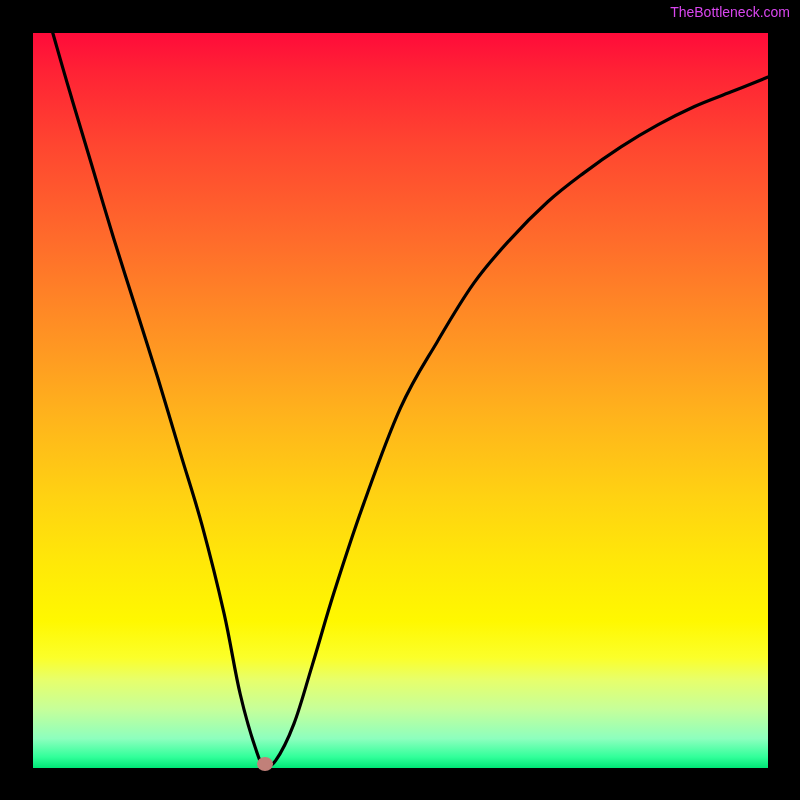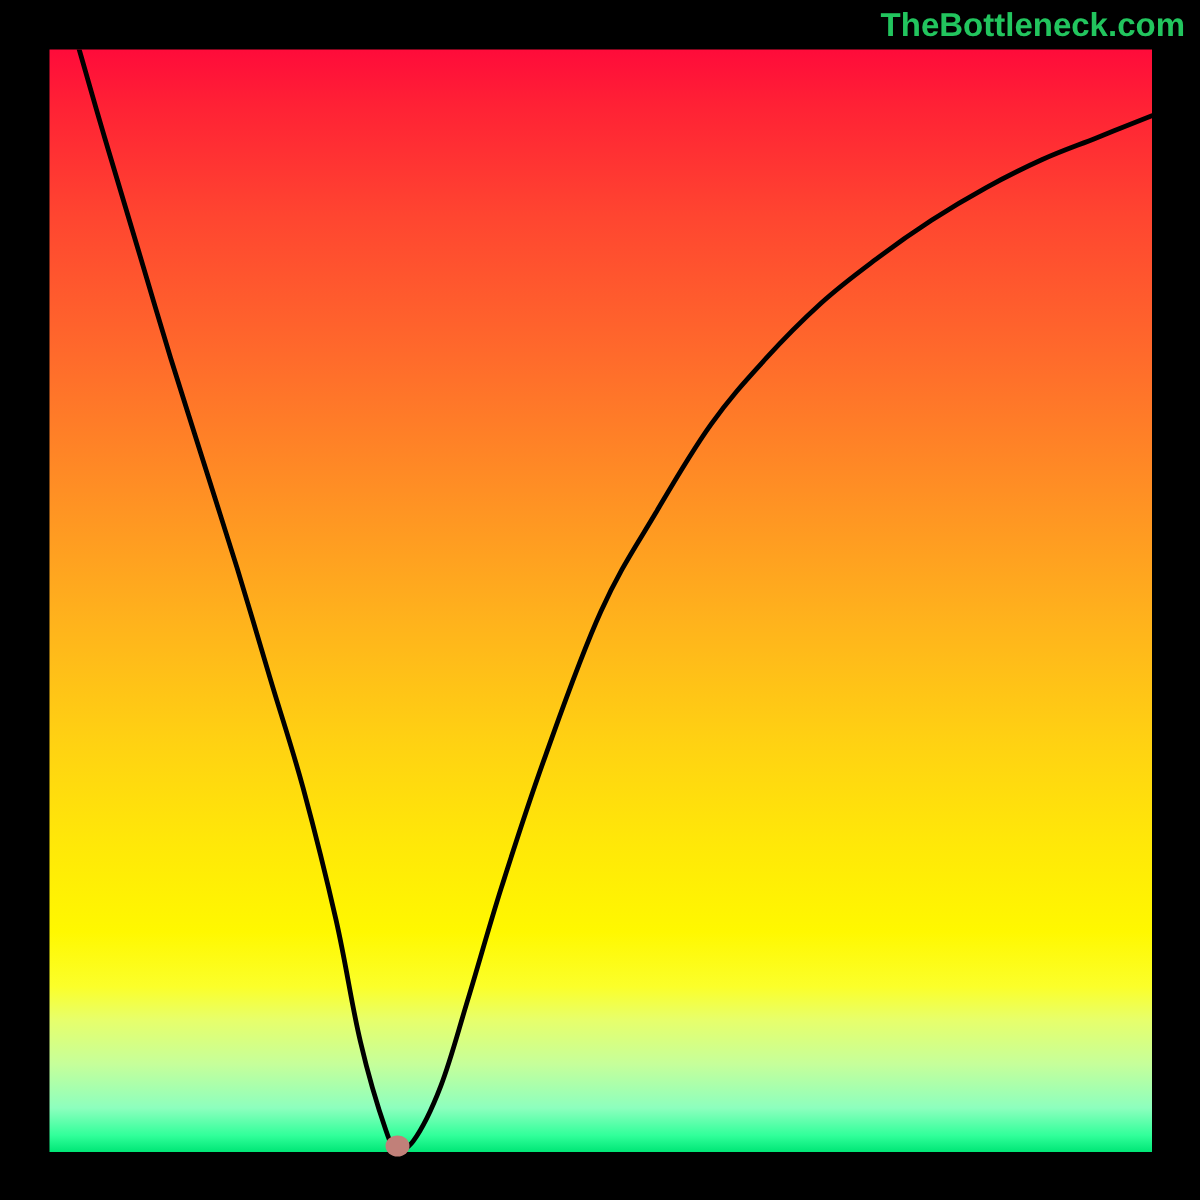--- a/index.html
+++ b/index.html
@@ -7,24 +7,24 @@
   .outer {
     width: 800px;
     height: 800px;
     background: #000000;
     position: relative;
   }
   .watermark {
     position: absolute;
     top: 4px;
     right: 10px;
-    color: #22c55e;
+    color: #d946ef;
     font-family: Arial, Helvetica, sans-serif;
-    font-size: 22px;
-    font-weight: 700;
+    font-size: 14px;
+    font-weight: 400;
     letter-spacing: 0px;
   }
   .plot {
     position: absolute;
     top: 33px;
     left: 33px;
     width: 735px;
     height: 735px;
   }
   .gradient-bg {

